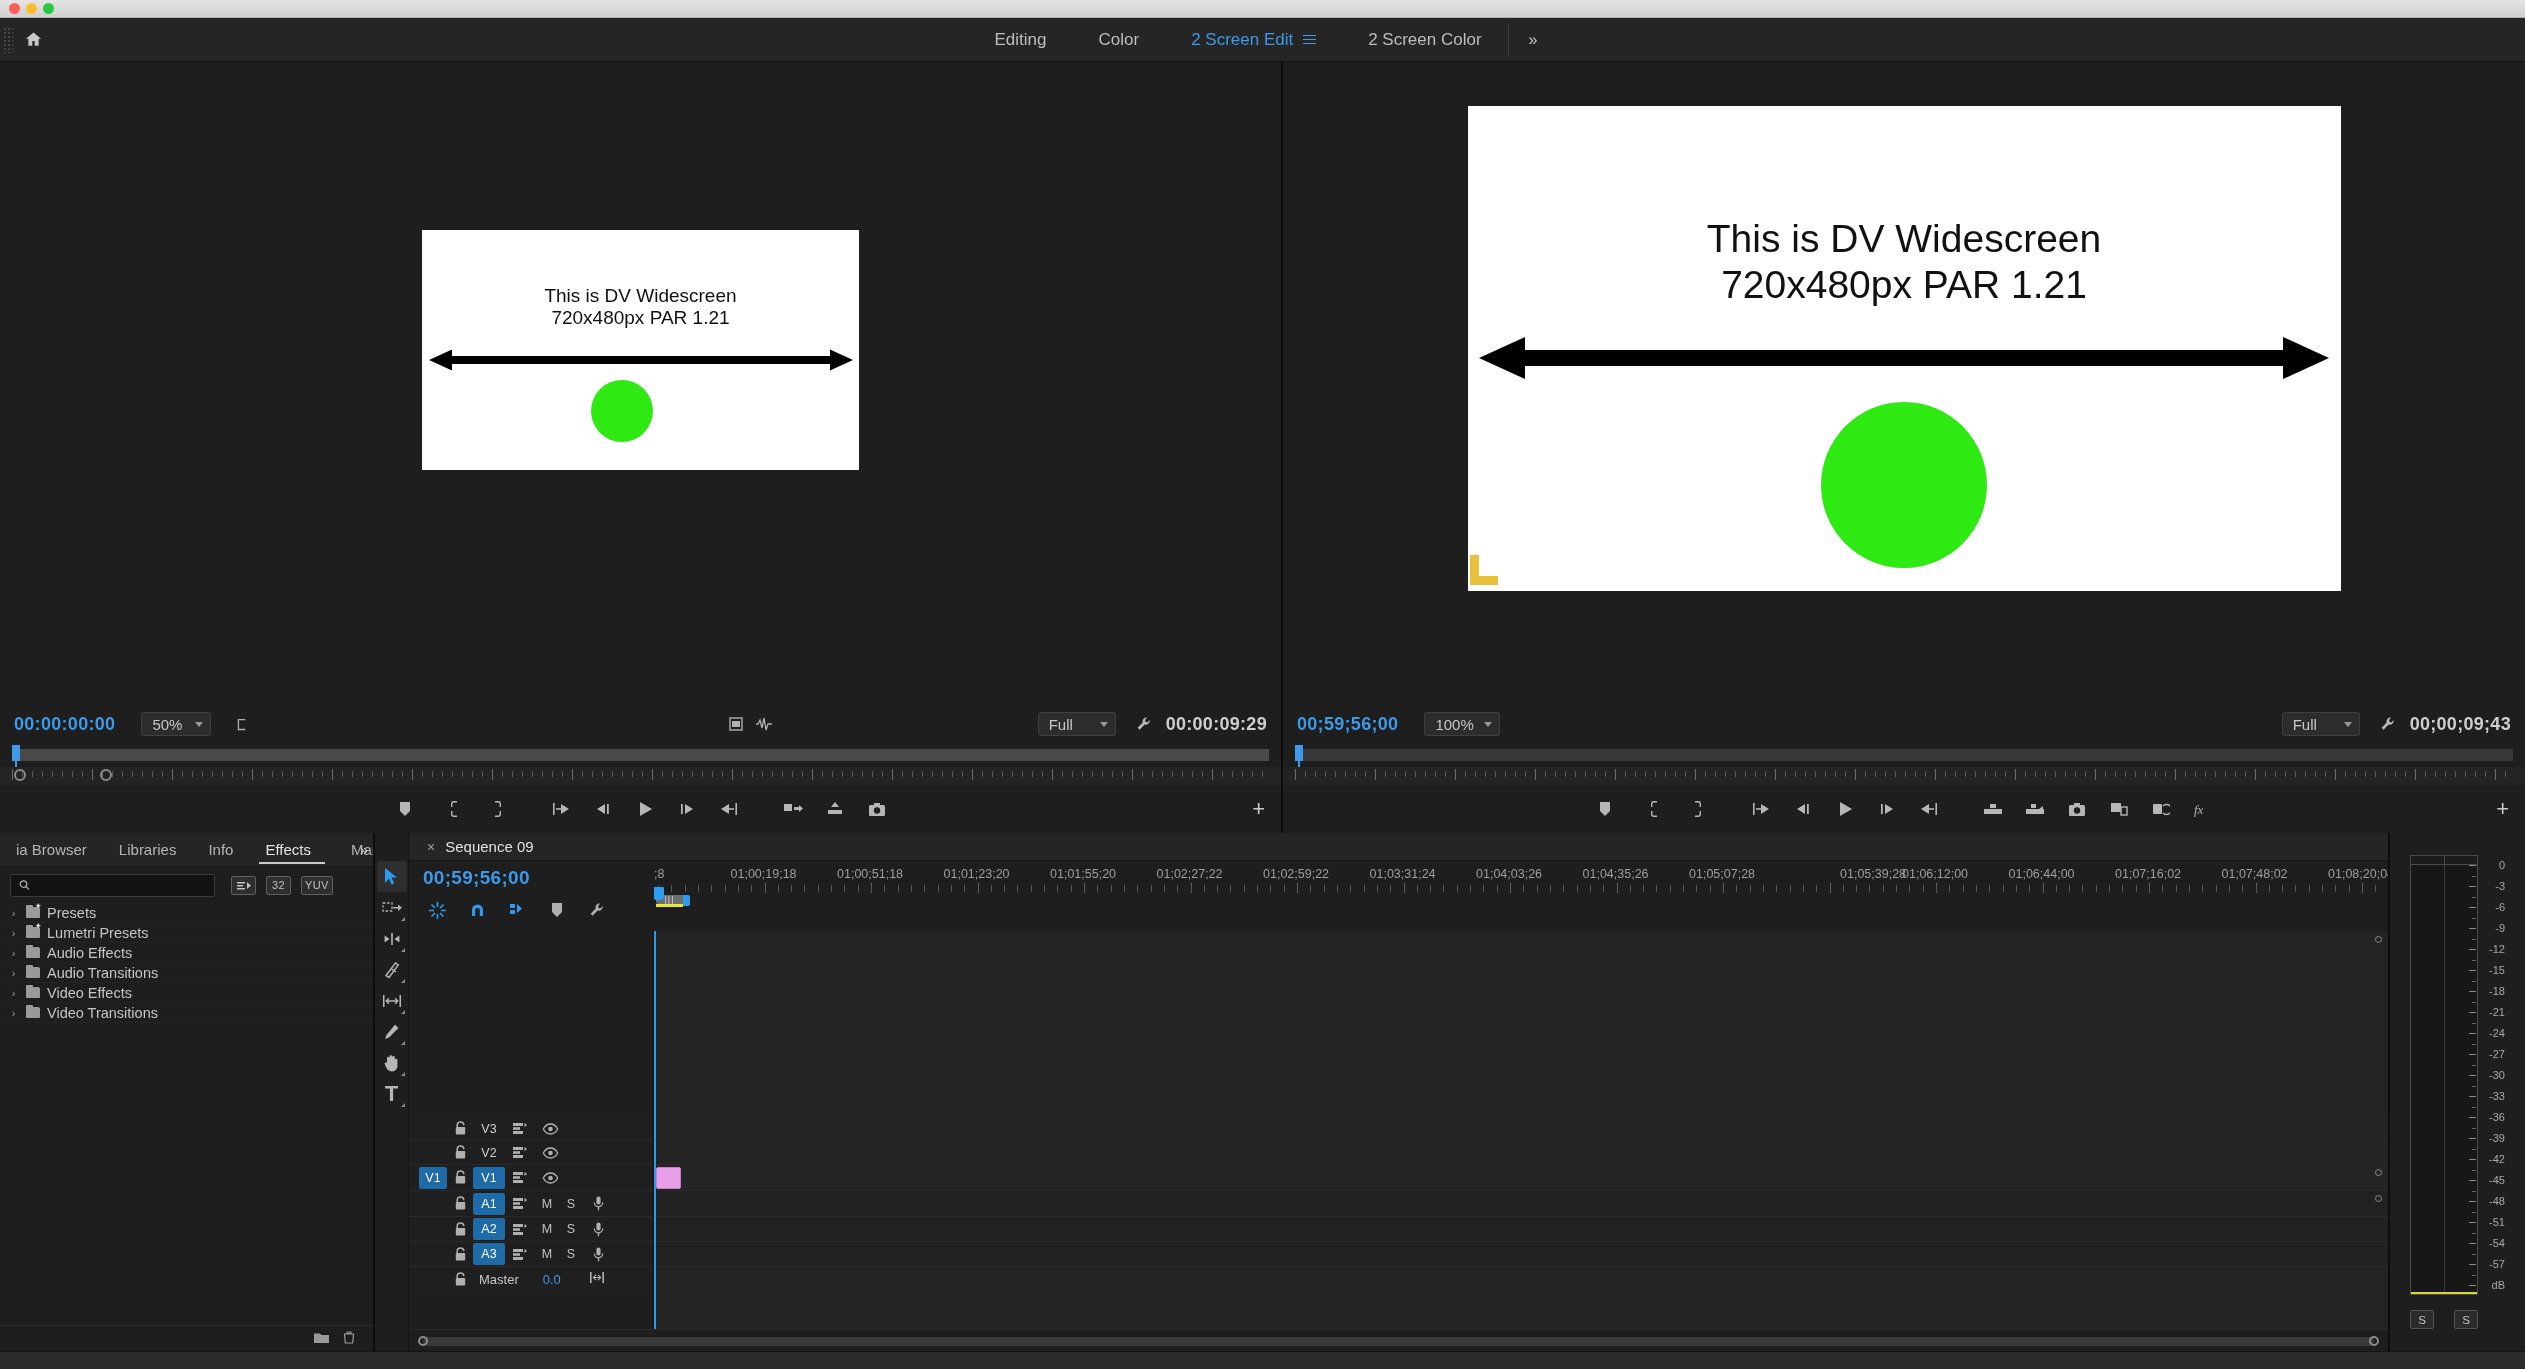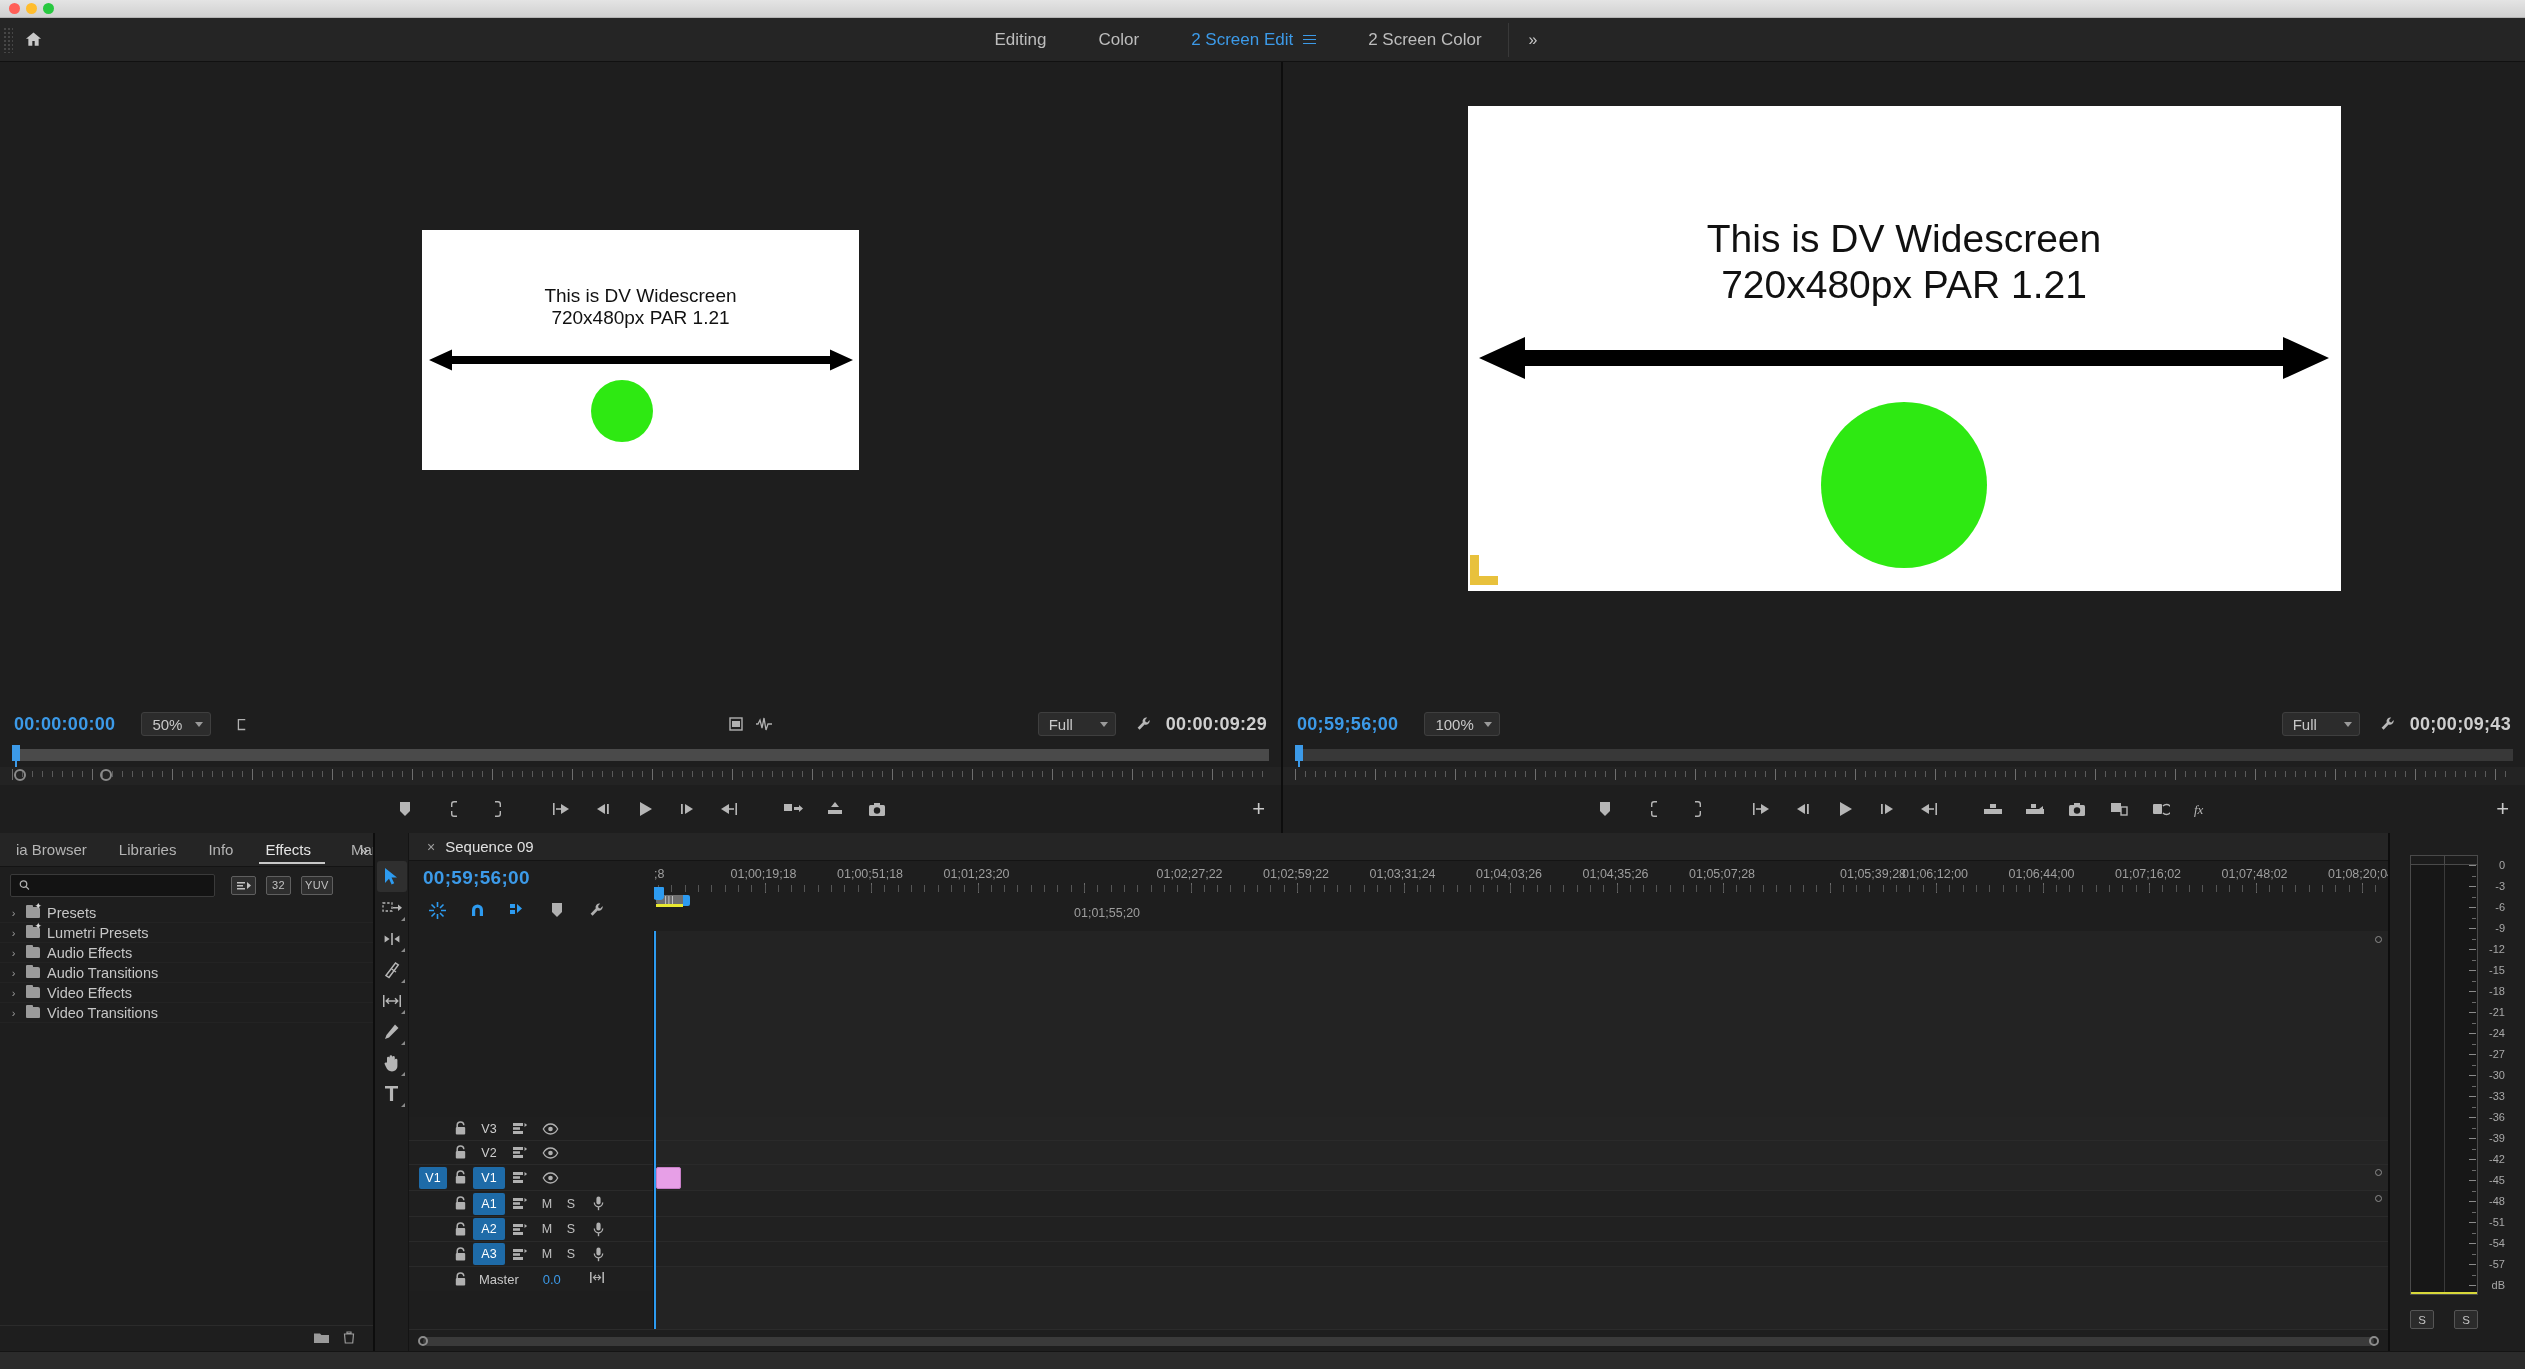--- a/index.html
+++ b/index.html
@@ -990,21 +990,21 @@
           </div>
         </div>
         <div class="tl-ruler" id="tl-ruler">
             <div class="rlabel" style="left: 0px;">;8</div>
             <div class="rlabel" style="left: 76.5px;">01;00;19;18</div>
             <div class="rtick maj" style="left: 110.5px;"></div>
             <div class="rlabel" style="left: 183px;">01;00;51;18</div>
             <div class="rtick maj" style="left: 217px;"></div>
             <div class="rlabel" style="left: 289.5px;">01;01;23;20</div>
             <div class="rtick maj" style="left: 323.5px;"></div>
-            <div class="rlabel" style="left: 420px; margin-top: 39px;">01;01;55;20</div>
+            <div class="rlabel" style="left: 396px;">01;01;55;20</div>
             <div class="rtick maj" style="left: 430px;"></div>
             <div class="rlabel" style="left: 502.5px;">01;02;27;22</div>
             <div class="rtick maj" style="left: 536.5px;"></div>
             <div class="rlabel" style="left: 609px;">01;02;59;22</div>
             <div class="rtick maj" style="left: 643px;"></div>
             <div class="rlabel" style="left: 715.5px;">01;03;31;24</div>
             <div class="rtick maj" style="left: 749.5px;"></div>
             <div class="rlabel" style="left: 822px;">01;04;03;26</div>
             <div class="rtick maj" style="left: 856px;"></div>
             <div class="rlabel" style="left: 928.5px;">01;04;35;26</div>

